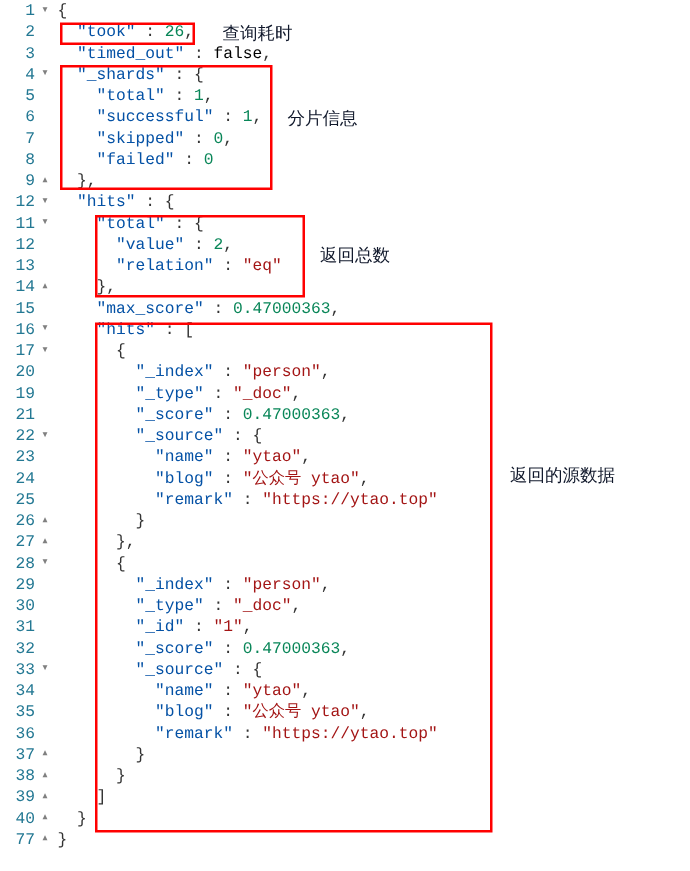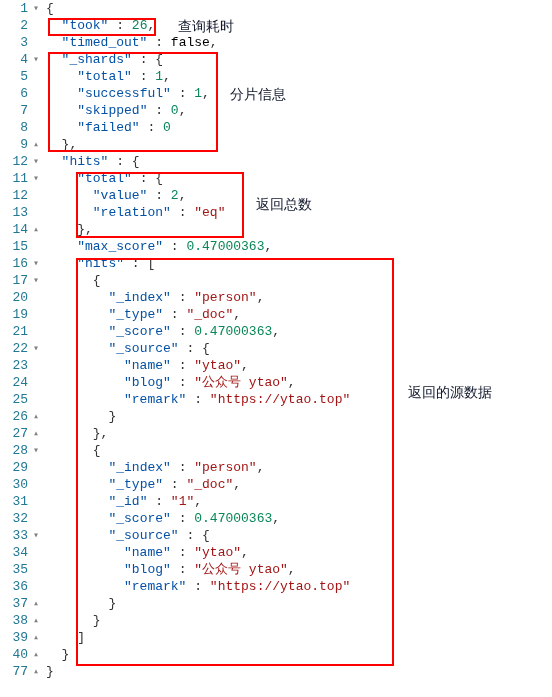--- a/index.html
+++ b/index.html
@@ -104,13 +104,13 @@
     <div class="line"><span class="lineno">77</span><span class="fold">▴</span><span class="code"><span class="p">}</span></span></div>
   </div>
 
 <div class="box" style="left: 48px; top: 18px; width: 108px; height: 18px;"></div>
 <div class="box" style="left: 48px; top: 52px; width: 170px; height: 100px;"></div>
 <div class="box" style="left: 76px; top: 172px; width: 168px; height: 66px;"></div>
 <div class="box" style="left: 76px; top: 258px; width: 318px; height: 408px;"></div>
 <div class="annot" style="left: 178px; top: 18px;">查询耗时</div>
 <div class="annot" style="left: 230px; top: 86px;">分片信息</div>
 <div class="annot" style="left: 256px; top: 184px; margin-top: 12px;">返回总数</div>
-<div class="annot" style="left: 408px; top: 384px;">返回的源数据</div>
+<div class="annot" style="left: 408px; top: 372px;">返回的源数据</div>
 
 </body></html>

